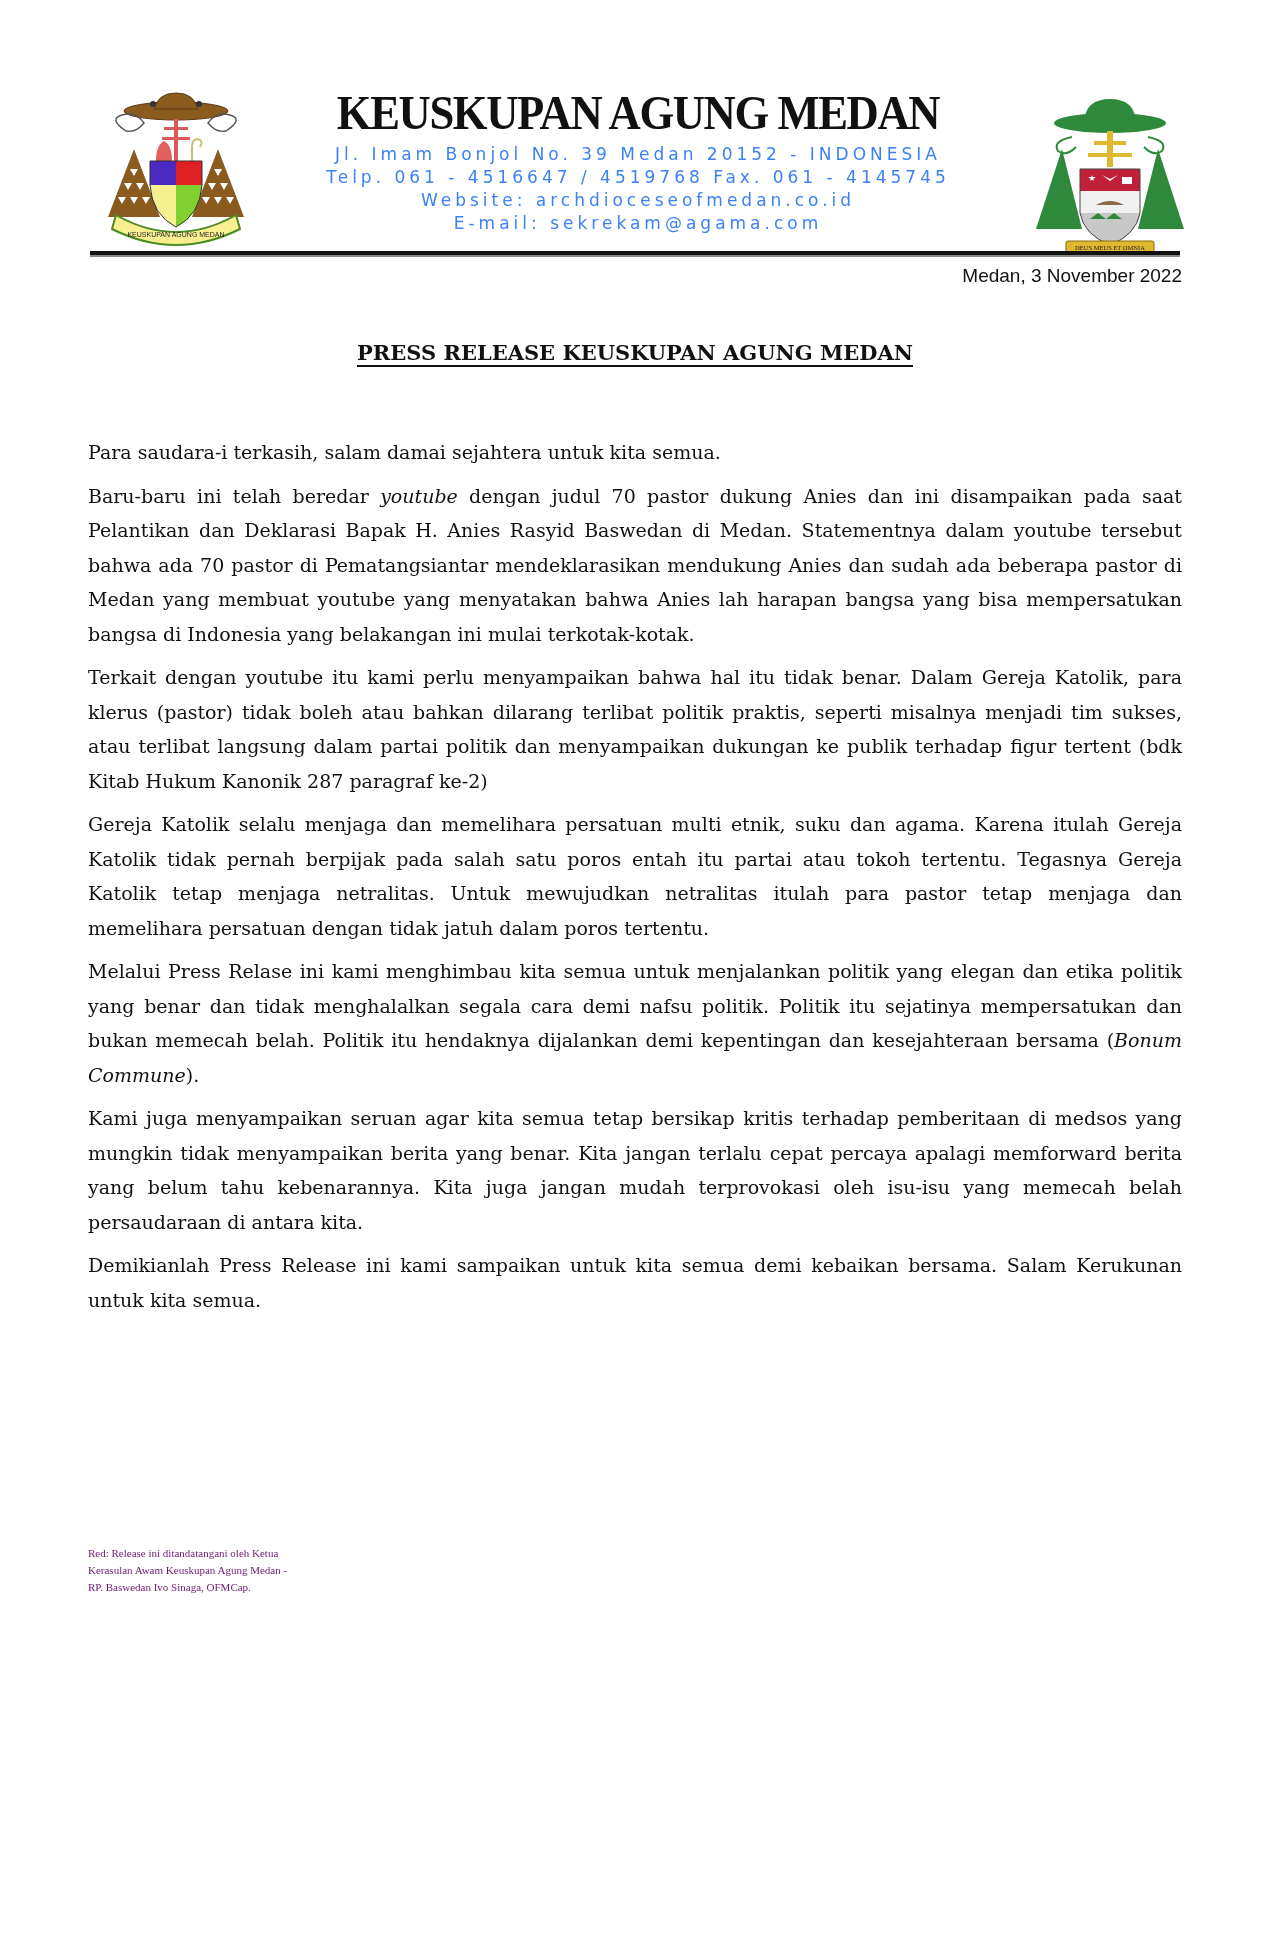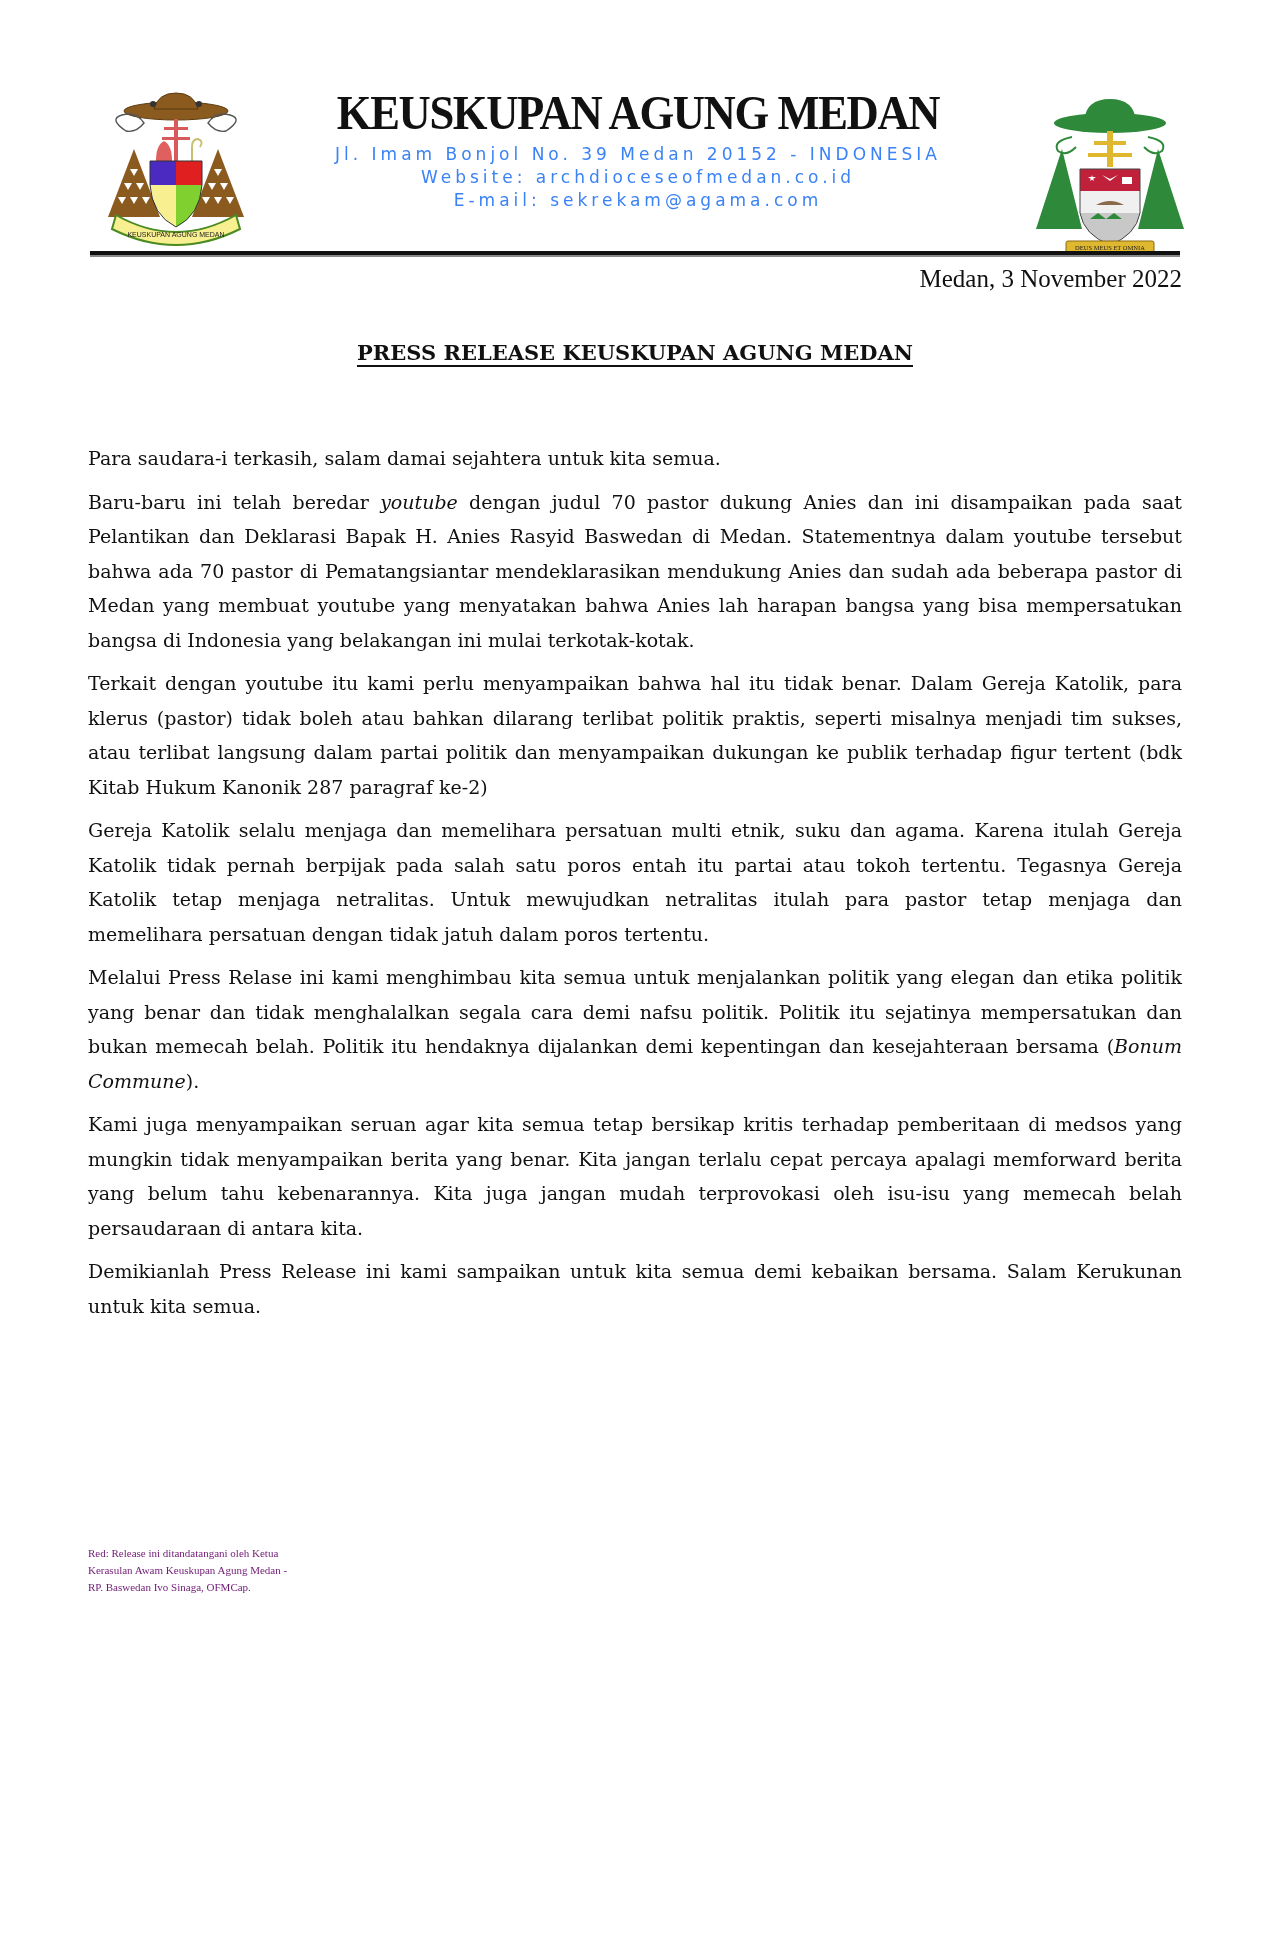--- a/index.html
+++ b/index.html
@@ -63,22 +63,22 @@
       top: 251px;
       width: 1090px;
       height: 4px;
       background: #111;
       border-bottom: 2px solid #888;
     }
     .date-line {
       position: absolute;
       right: 88px;
       top: 265px;
-      font-family: Liberation Serif, serif;
-      font-size: 25px;
+      font-family: Liberation Sans, sans-serif;
+      font-size: 19px;
       text-align: center;
     }
     .doc-title {
       position: absolute;
       left: 0;
       width: 1270px;
       top: 340px;
       text-align: center;
       font-family: "DejaVu Serif", "Liberation Serif", serif;
       font-weight: bold;
@@ -91,21 +91,20 @@
     }
     .body-text {
       position: absolute;
       left: 88px;
       top: 435px;
       width: 1094px;
       font-family: "DejaVu Serif", "Liberation Serif", serif;
       font-size: 19px;
       line-height: 34.5px;
       text-align: justify;
-      margin-top: 6px;
     }
     .body-text p {
       margin: 0 0 9px 0;
     }
     .body-text p.last-left { text-align-last: left; }
     .body-text em { font-style: italic; }
     .footnote {
       position: absolute;
       left: 88px;
       top: 1545px;
@@ -162,20 +161,21 @@
     <path d="M80 96 H106 Q104 126 80 138 Z" fill="#80d030"></path>
     <path d="M54 72 H106 V96 Q104 126 80 138 Q56 126 54 96 Z" fill="none" stroke="#333" stroke-width="1"></path>
 
     <path d="M20 126 Q80 160 140 126 L144 140 Q80 172 16 140 Z" fill="#f8f090" stroke="#4a8a20" stroke-width="2"></path>
     <text x="80" y="148" font-size="7" text-anchor="middle" fill="#222" font-family="Liberation Sans, sans-serif">KEUSKUPAN AGUNG MEDAN</text>
   </svg>
 
   <div class="org-block">
     <h1 class="org-name">KEUSKUPAN AGUNG MEDAN</h1>
     <div class="contact-line">Jl. Imam Bonjol  No. 39 Medan  20152 - INDONESIA</div>
+    <div class="contact-line">Telp. 061 - 4516647 / 4519768 Fax. 061 - 4145745</div>
     <div class="contact-line">Website: archdioceseofmedan.co.id</div>
     <div class="contact-line">E-mail: sekrekam@agama.com</div>
   </div>
 
   <svg class="logo-right" viewBox="0 0 156 170">
 
     <ellipse cx="78" cy="34" rx="56" ry="10" fill="#2e8a3a"></ellipse>
     <path d="M52 32 Q54 10 78 10 Q102 10 104 32 Z" fill="#2e8a3a"></path>
 
     <path d="M40 48 Q20 52 26 62 Q34 68 44 58" fill="none" stroke="#2e8a3a" stroke-width="2"></path>

